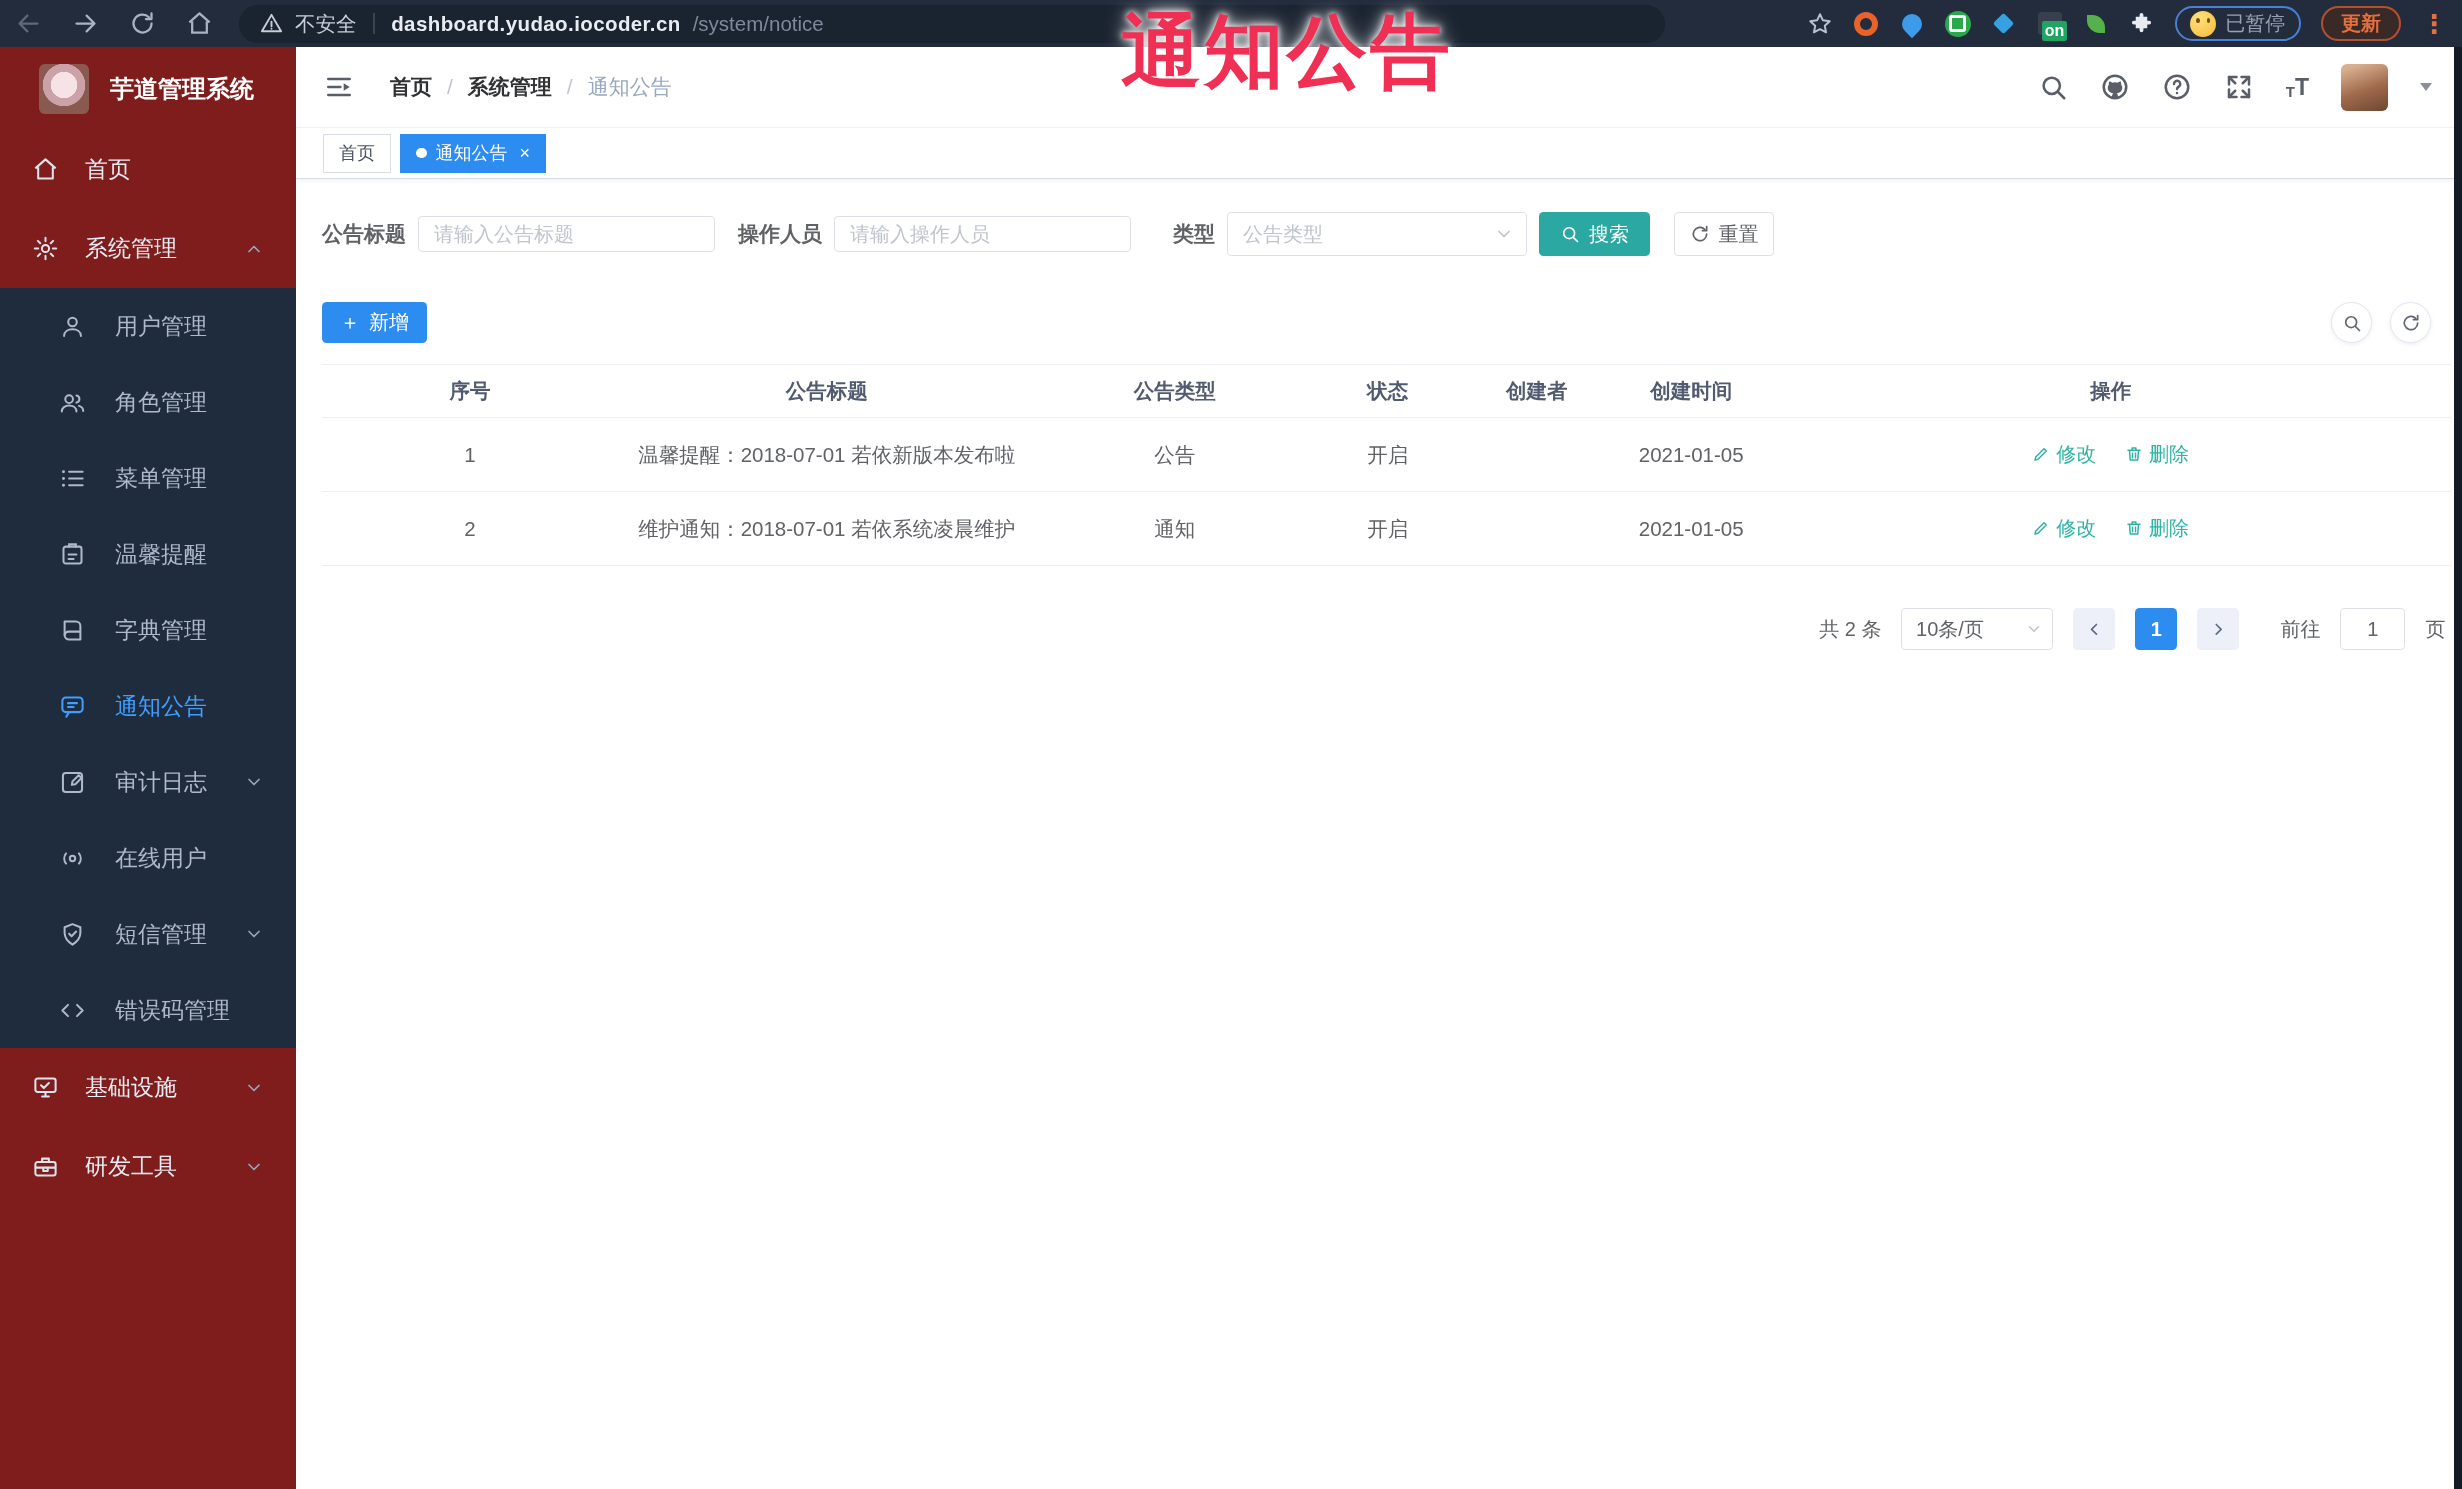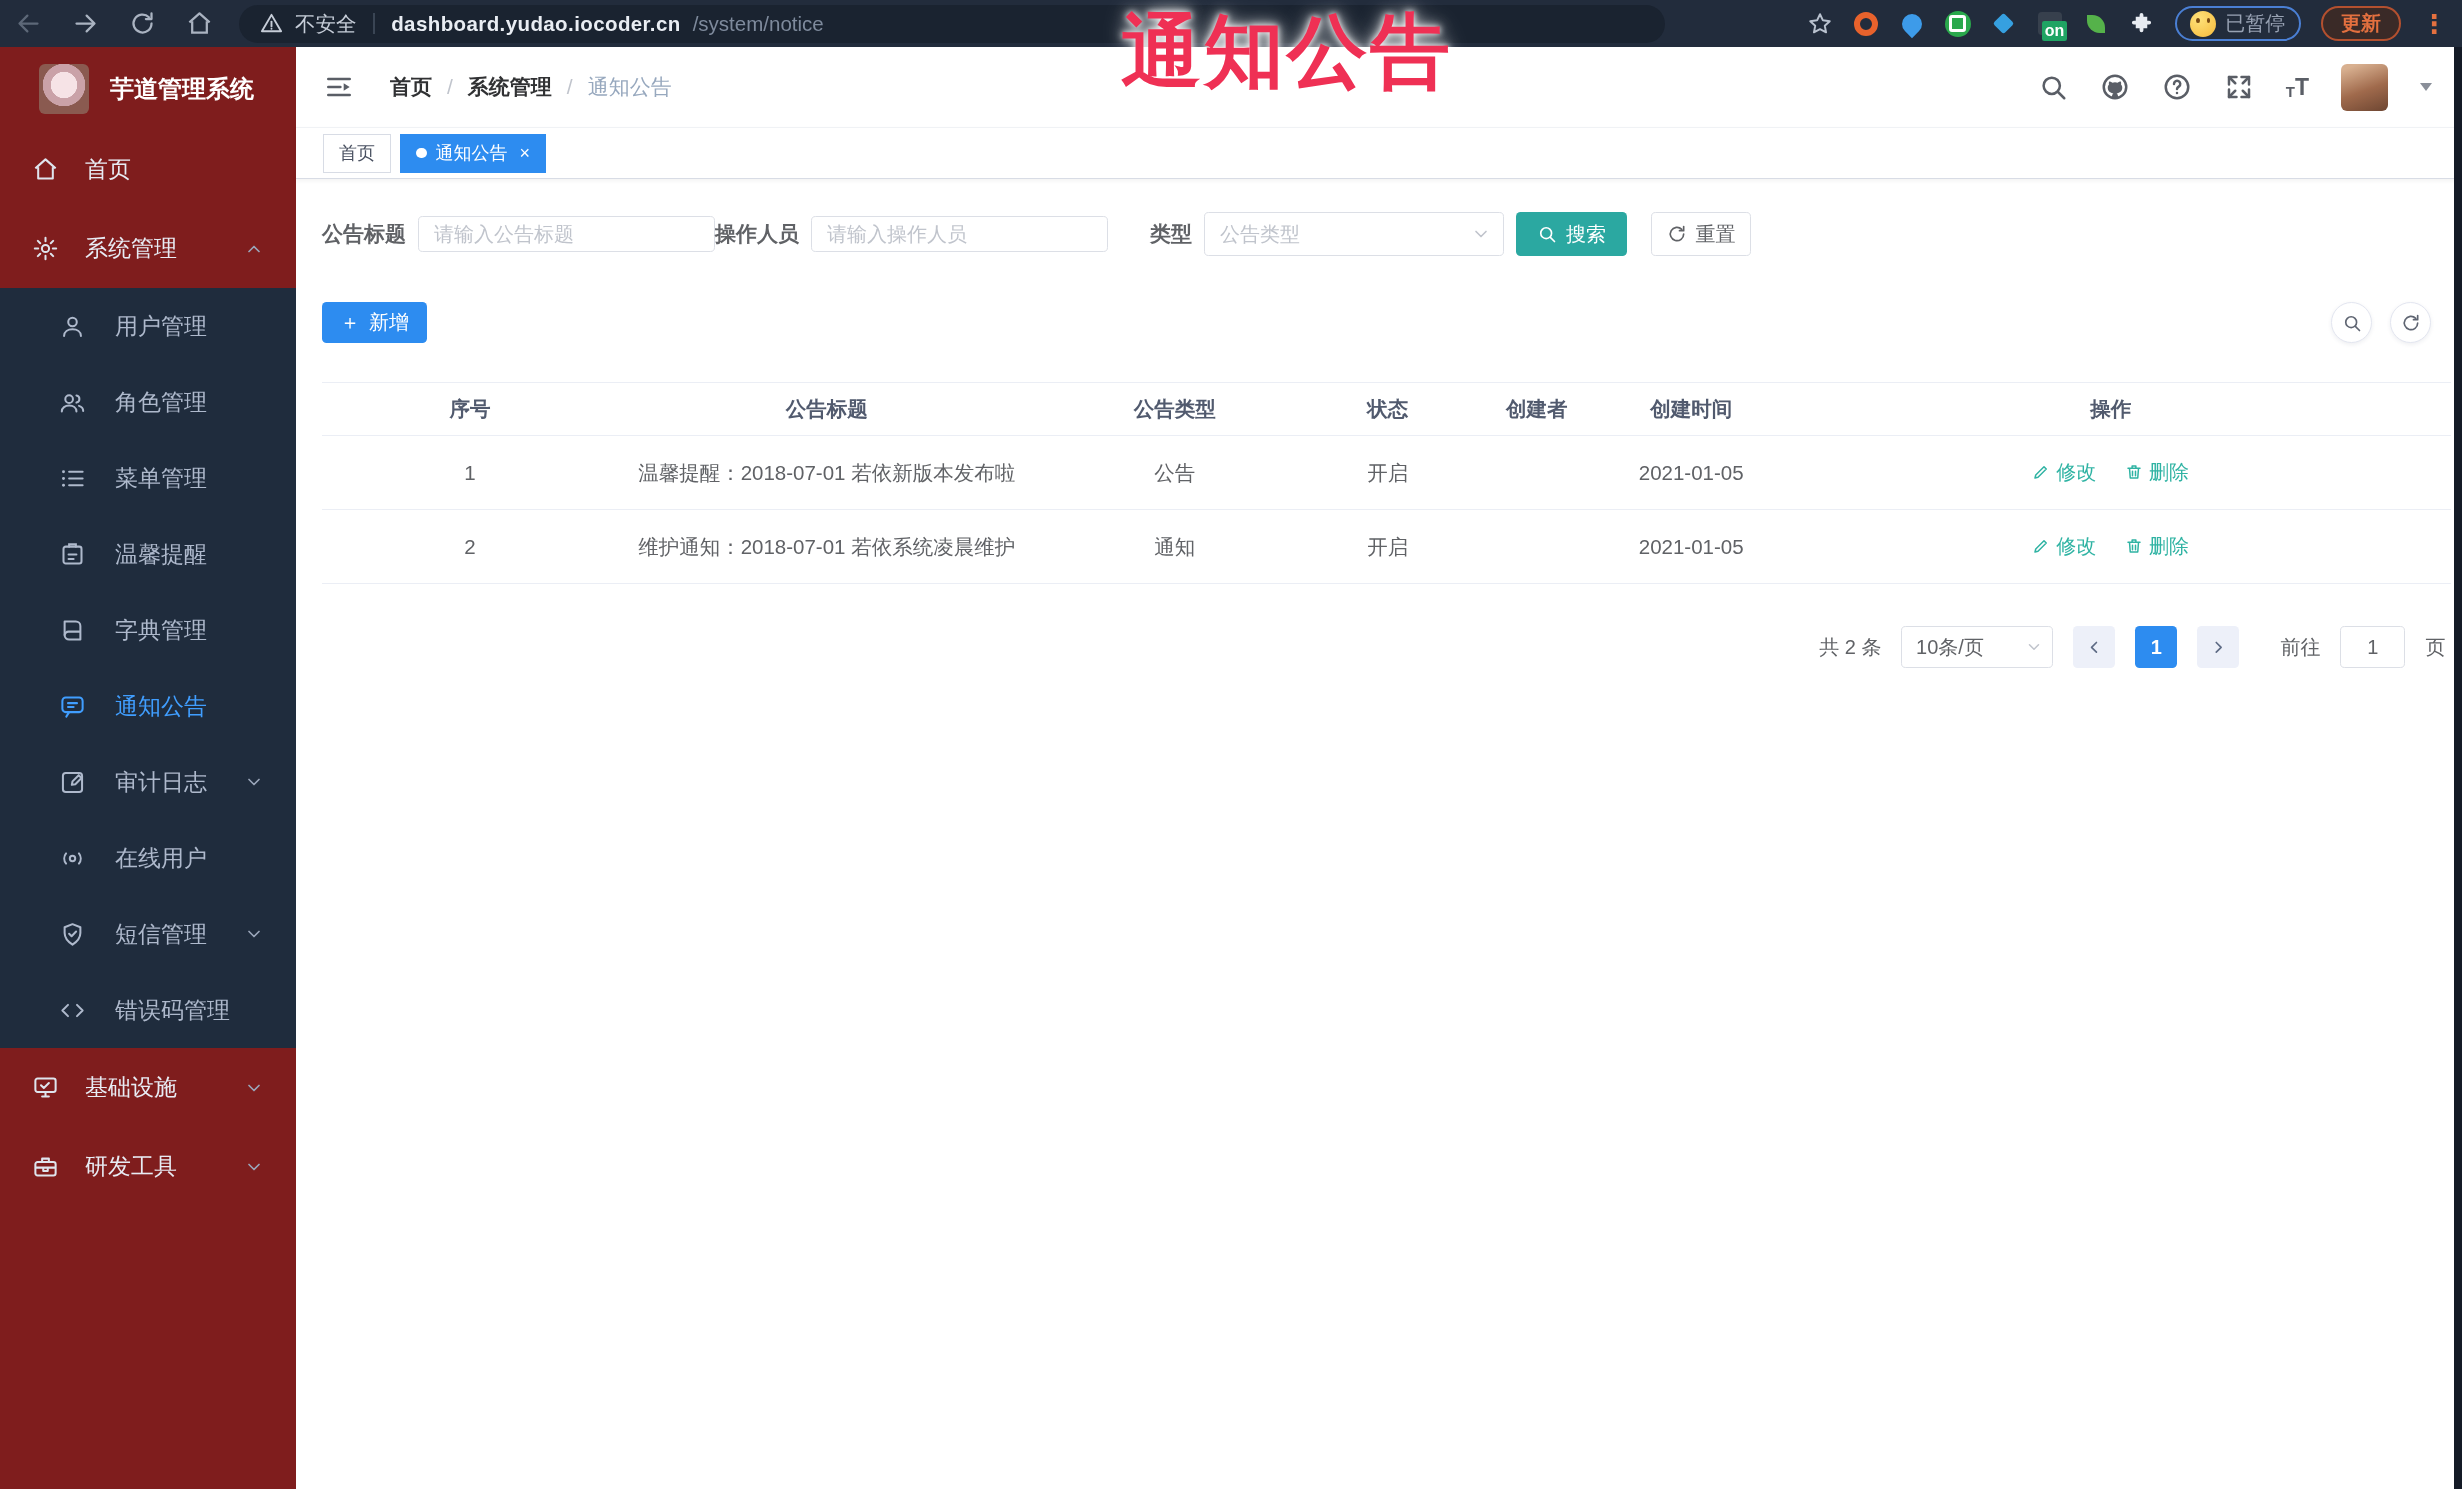--- a/index.html
+++ b/index.html
@@ -97,31 +97,31 @@
           padding:0 15px;font-size:20px;color:#606266;font-family:inherit;outline:none;}
   .finput::placeholder{color:#c0c4cc;}
   .fselect{width:300px;height:44px;border:1.5px solid #dcdfe6;border-radius:4.6px;box-sizing:border-box;
            display:flex;align-items:center;padding:0 15px;font-size:20px;color:#c0c4cc;position:relative;cursor:pointer;}
   .fselect .chev{position:absolute;right:12px;width:20px;height:20px;color:#c0c4cc;}
   .btn{height:44px;border-radius:4.6px;display:flex;align-items:center;justify-content:center;gap:9px;
        font-size:20px;box-sizing:border-box;cursor:pointer;border:1.5px solid transparent;}
   .btn .bic{width:20px;height:20px;}
   .btn-search{background:#2ba8a1;color:#fff;width:111px;margin-left:12px;}
   .btn-reset{background:#fff;color:#606266;border-color:#dcdfe6;width:100px;margin-left:24px;}
-  .ml22{margin-left:0;font-family:Liberation Serif, serif;} .ml56{margin-left:42px;}
+  .ml22{margin-left:23px;font-family:Liberation Serif, serif;} .ml56{margin-left:42px;}
 
   .toolbar{margin-top:46px;display:flex;align-items:center;}
   .btn-add{background:#2d8cf0;color:#fff;width:105px;height:41px;font-size:20px;}
   .tool-right{margin-left:auto;display:flex;align-items:center;gap:18px;margin-right:20px;}
   .circle-btn{width:41px;height:41px;border-radius:50%;background:#fff;border:1.5px solid #e3e6f0;box-sizing:border-box;
               display:flex;align-items:center;justify-content:center;color:#5f6572;box-shadow:0 1.5px 4.6px rgba(30,40,80,.08);cursor:pointer;}
   .circle-btn .bic{width:20px;height:20px;}
 
   
-  table.grid{width:100%;border-collapse:collapse;table-layout:fixed;margin-top:39px;}
+  table.grid{width:100%;border-collapse:collapse;table-layout:fixed;margin-top:21px;}
   .grid th{height:52px;font-size:20.5px;color:#515a6e;font-weight:bold;border-top:1.5px solid #ebeef5;
            border-bottom:1.5px solid #ebeef5;text-align:center;padding:0;}
   .grid td{height:73px;font-size:20.5px;color:#606266;border-bottom:1.5px solid #ebeef5;text-align:center;
            padding:0;white-space:nowrap;overflow:hidden;}
   .act{display:inline-flex;align-items:center;gap:6px;color:#2fb3a3;font-size:20px;cursor:pointer;}
   .act .bic{width:18px;height:18px;}
   .act + .act{margin-left:23px;}
 
   
   .pager{margin-top:42px;display:flex;align-items:center;justify-content:flex-end;gap:20px;

